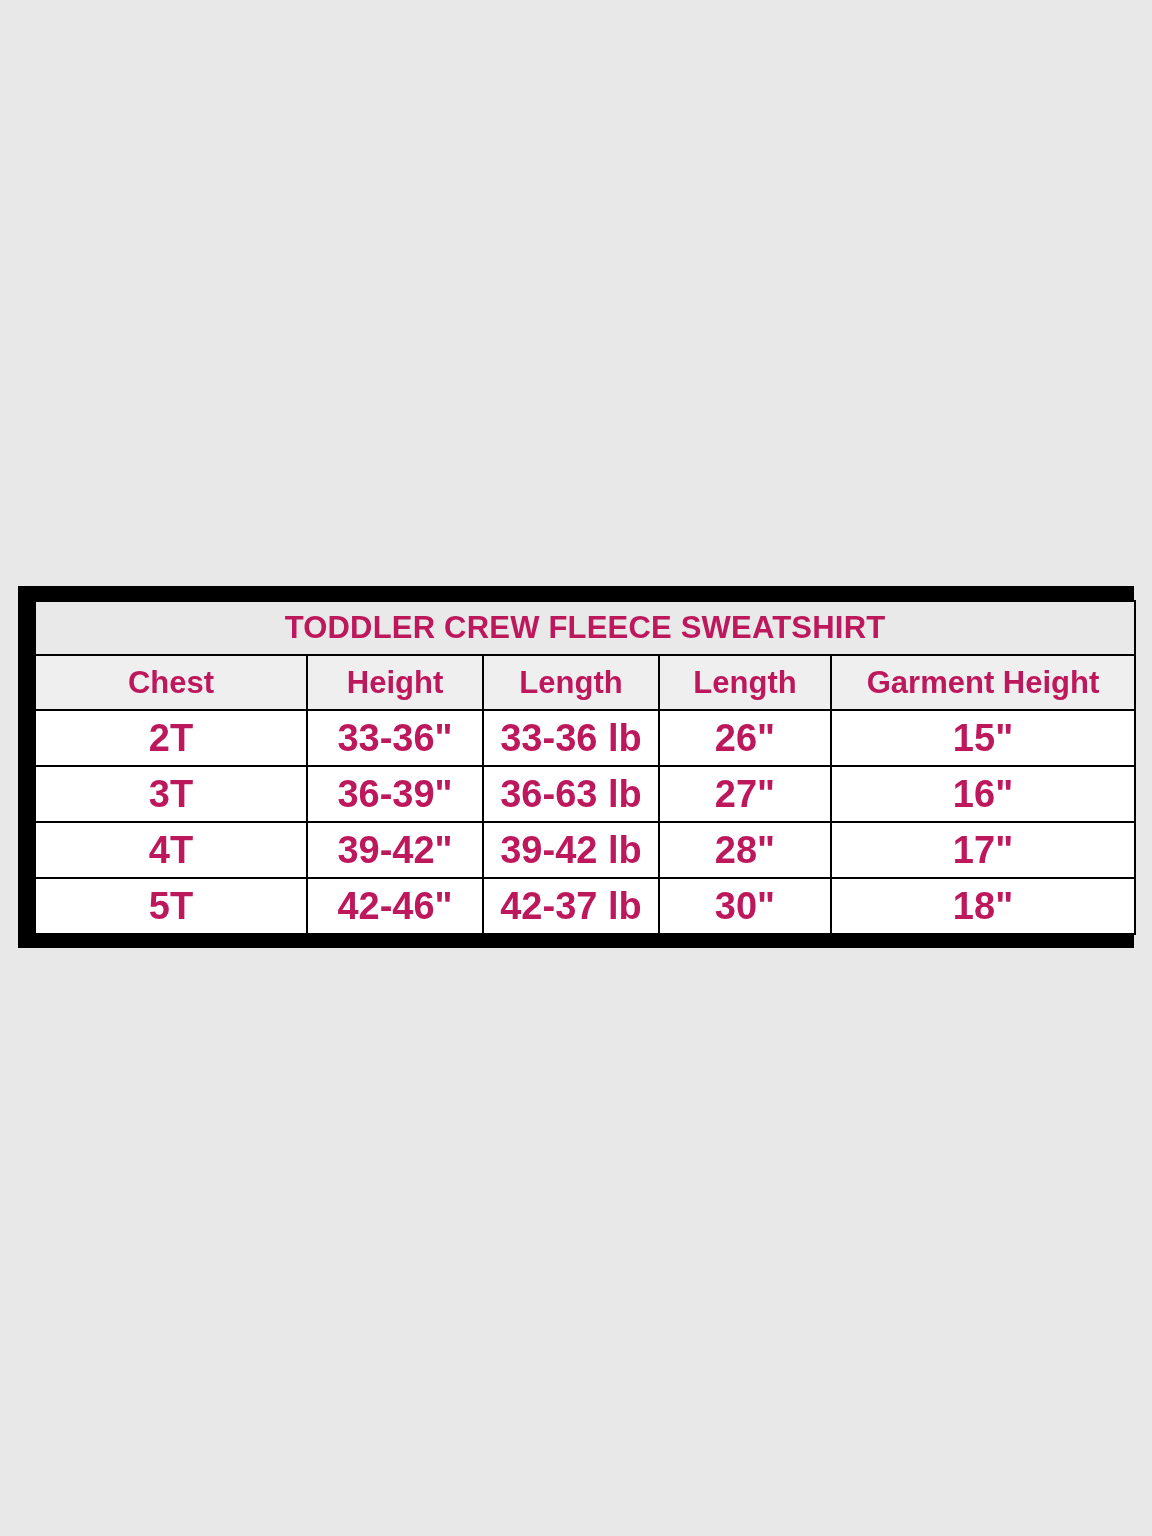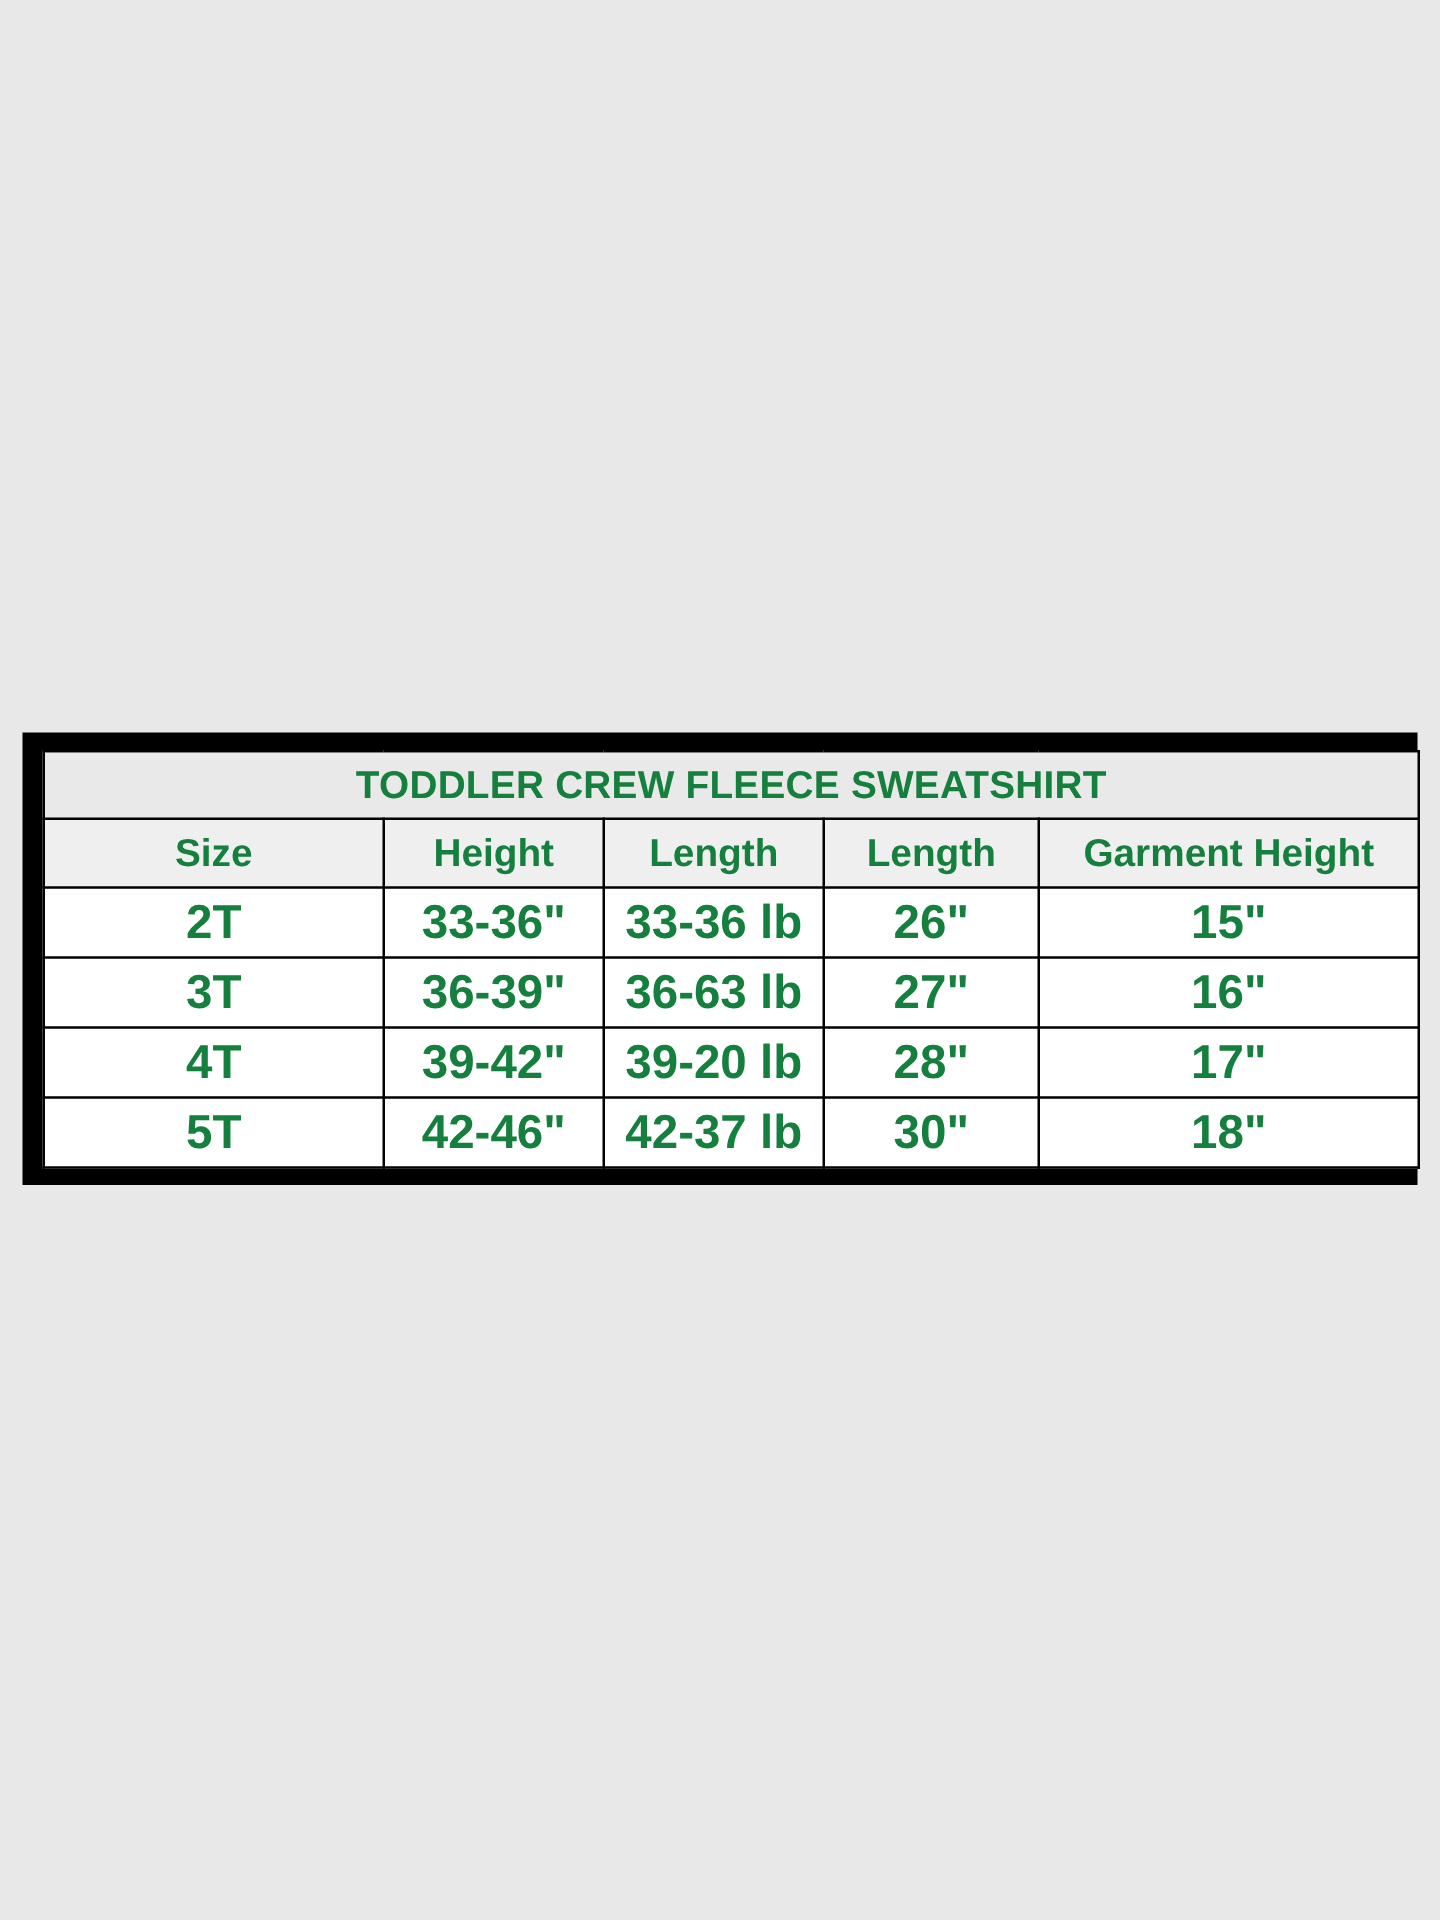--- a/index.html
+++ b/index.html
@@ -29,21 +29,21 @@
     table-layout: fixed;
     width: 1100px;
     background: #ffffff;
   }
   table.size-chart td,
   table.size-chart th {
     border: 2px solid #000000;
     text-align: center;
     vertical-align: middle;
     font-weight: bold;
-    color: #15803d;
+    color: #be185d;
     padding: 0;
     white-space: nowrap;
     overflow: hidden;
   }
   tr.title-row td {
     background: #e9e9e9;
     font-size: 31px;
     height: 52px;
     letter-spacing: 0.2px;
   }
@@ -74,21 +74,21 @@
       <col class="c-height">
       <col class="c-weight">
       <col class="c-chest">
       <col class="c-garment">
     </colgroup>
     <tbody>
       <tr class="title-row">
         <td colspan="5">TODDLER CREW FLEECE SWEATSHIRT</td>
       </tr>
       <tr class="header-row">
-        <th>Size</th>
+        <th>Chest</th>
         <th>Height</th>
         <th>Length</th>
         <th>Length</th>
         <th>Garment Height</th>
       </tr>
       <tr class="data-row">
         <td>2T</td>
         <td>33-36"</td>
         <td>33-36 lb</td>
         <td>26"</td>
@@ -97,21 +97,21 @@
       <tr class="data-row">
         <td>3T</td>
         <td>36-39"</td>
         <td>36-63 lb</td>
         <td>27"</td>
         <td>16"</td>
       </tr>
       <tr class="data-row">
         <td>4T</td>
         <td>39-42"</td>
-        <td>39-20 lb</td>
+        <td>39-42 lb</td>
         <td>28"</td>
         <td>17"</td>
       </tr>
       <tr class="data-row">
         <td>5T</td>
         <td>42-46"</td>
         <td>42-37 lb</td>
         <td>30"</td>
         <td>18"</td>
       </tr>

